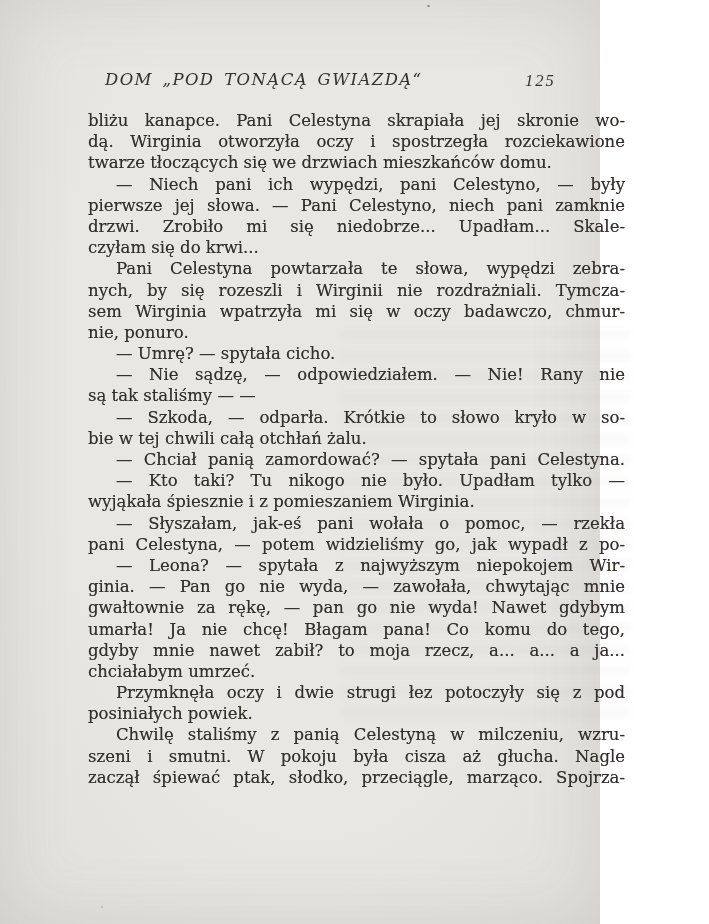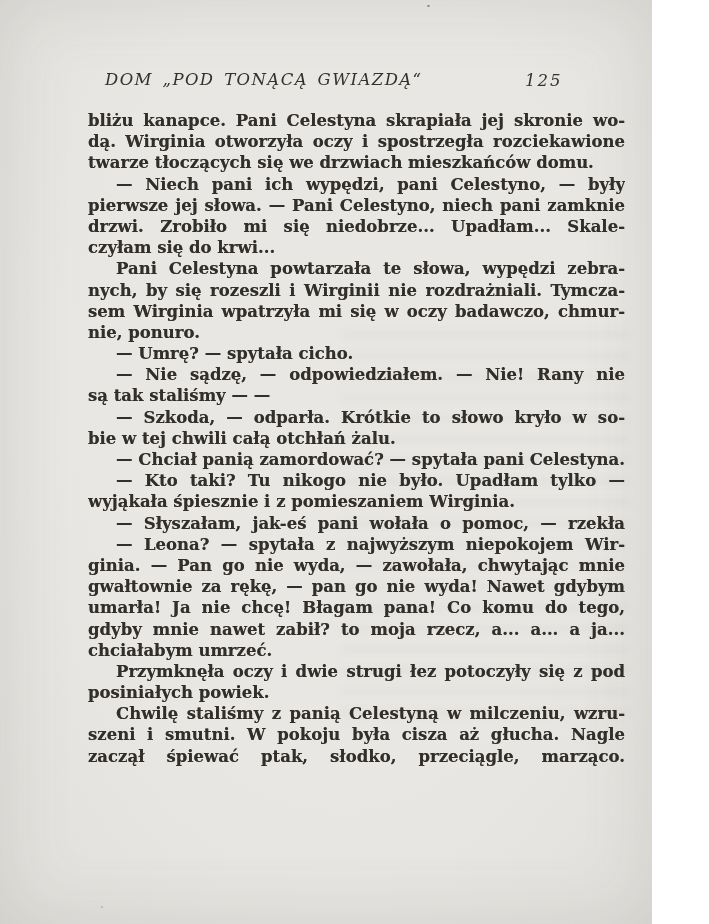--- a/index.html
+++ b/index.html
@@ -5,21 +5,21 @@
   html, body {
     margin: 0;
     padding: 0;
     width: 709px;
     height: 924px;
     overflow: hidden;
     font-family: "DejaVu Serif", serif;
   }
   .page {
     position: relative;
-    width: 652px;
+    width: 600px;
     height: 924px;
     background:
       radial-gradient(ellipse at 52% 42%, #e8e7e4 55%, #e0dfdb 100%);
     box-shadow: inset 0 0 70px rgba(118, 115, 108, 0.16);
     color: #35312b;
   }
   
   .header {
     position: absolute;
     left: 88px;
@@ -35,31 +35,31 @@
     left: 17px;
     top: 0;
     white-space: nowrap;
     word-spacing: 3px;
   }
   .header .pageno {
     position: absolute;
     left: 437px;
     top: 1px;
     letter-spacing: 2px;
+    font-family: Liberation Serif, serif;
   }
   
   .text-block {
     position: absolute;
     left: 88px;
     top: 110px;
     width: 537px;
     font-size: 16.5px;
     color: #322e29;
     text-shadow: 0 0 0.45px rgba(52, 48, 42, 0.55);
-    font-weight: bold;
   }
   .line {
     height: 21.2px;
     line-height: 21.2px;
     overflow: hidden;
     text-align: justify;
   }
   .line.j { text-align-last: justify; }
   .line.l { text-align: left; text-align-last: left; }
   .line.ind { text-indent: 28px; text-align: center; }
@@ -113,20 +113,21 @@
       <div class="line l">nie, ponuro.</div>
       <div class="line l ind">— Umrę? — spytała cicho.</div>
       <div class="line j ind">— Nie sądzę, — odpowiedziałem. — Nie! Rany nie</div>
       <div class="line l">są tak staliśmy — —</div>
       <div class="line j ind">— Szkoda, — odparła. Krótkie to słowo kryło w so-</div>
       <div class="line l">bie w tej chwili całą otchłań żalu.</div>
       <div class="line j ind">— Chciał panią zamordować? — spytała pani Celestyna.</div>
       <div class="line j ind">— Kto taki? Tu nikogo nie było. Upadłam tylko —</div>
       <div class="line l">wyjąkała śpiesznie i z pomieszaniem Wirginia.</div>
       <div class="line j ind">— Słyszałam, jak-eś pani wołała o pomoc, — rzekła</div>
+      <div class="line j">pani Celestyna, — potem widzieliśmy go, jak wypadł z po-</div>
       <div class="line j ind">— Leona? — spytała z najwyższym niepokojem Wir-</div>
       <div class="line j">ginia. — Pan go nie wyda, — zawołała, chwytając mnie</div>
       <div class="line j">gwałtownie za rękę, — pan go nie wyda! Nawet gdybym</div>
       <div class="line j">umarła! Ja nie chcę! Błagam pana! Co komu do tego,</div>
       <div class="line j">gdyby mnie nawet zabił? to moja rzecz, a... a... a ja...</div>
       <div class="line l">chciałabym umrzeć.</div>
       <div class="line j ind">Przymknęła oczy i dwie strugi łez potoczyły się z pod</div>
       <div class="line l">posiniałych powiek.</div>
       <div class="line j ind">Chwilę staliśmy z panią Celestyną w milczeniu, wzru-</div>
       <div class="line j">szeni i smutni. W pokoju była cisza aż głucha. Nagle</div>

